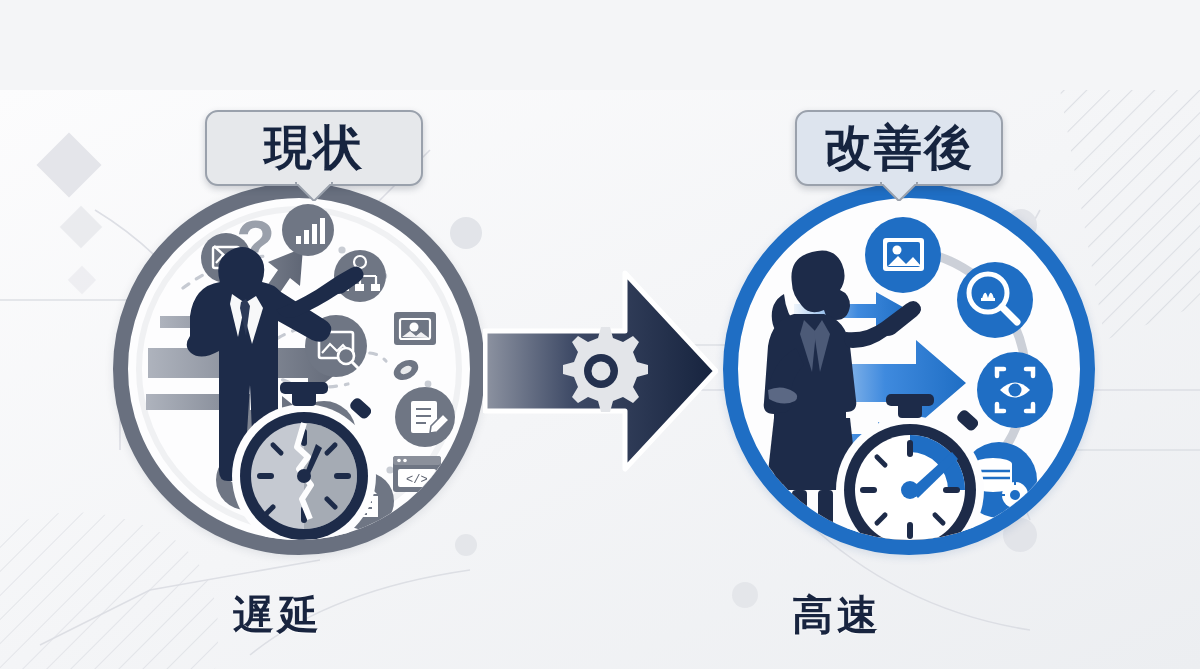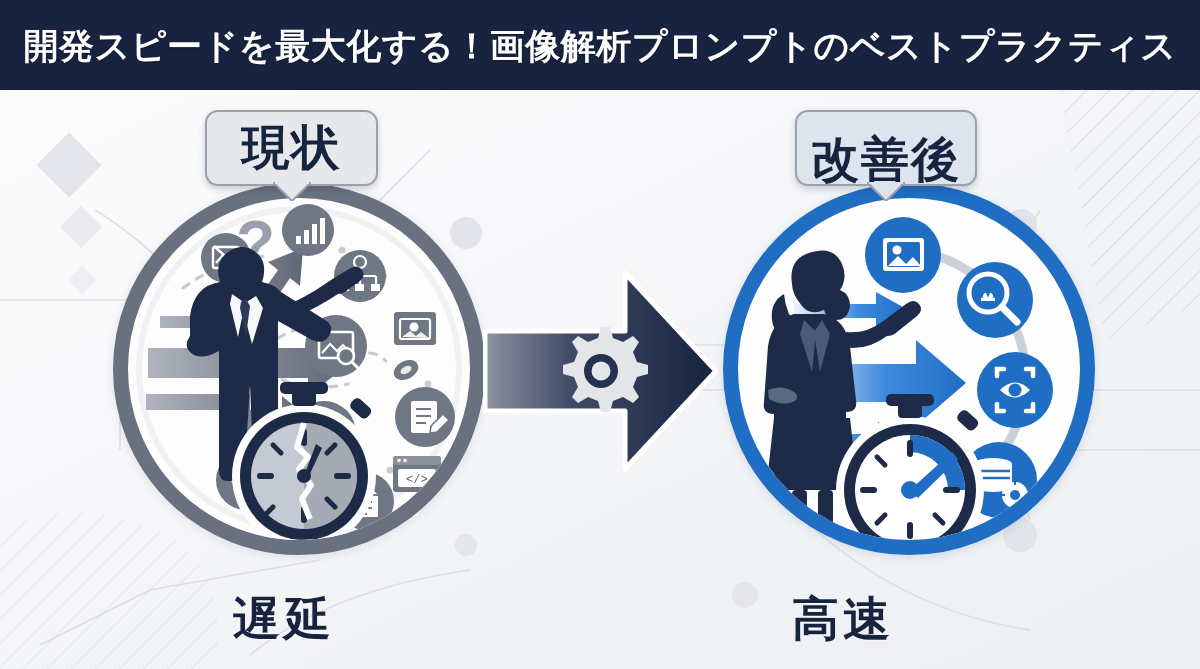--- a/index.html
+++ b/index.html
@@ -105,54 +105,51 @@
     letter-spacing: 2px;
     white-space: nowrap;
   }
   .bubble-tail {
     position: absolute;
     left: 50%;
     bottom: -17px;
     margin-left: -19px;
     width: 38px; height: 19px;
   }
-  #left-bubble  { left: 205px; top: 20px; width: 173px; height: 76px; background: #e6e8eb; }
-  #right-bubble { left: 795px; top: 20px; width: 182px; height: 76px; background: #dde4ee; align-items: flex-end; }
+  #left-bubble  { left: 205px; top: 20px; width: 218px; height: 76px; background: #e6e8eb; }
+  #right-bubble { left: 795px; top: 20px; width: 208px; height: 76px; background: #dde4ee; }
 
   
   #center-arrow {
     position: absolute;
     left: 483px; top: 175px;
     width: 235px; height: 212px;
     z-index: 30;
   }
 
   
   .bottom-label {
     position: absolute;
-    font-size: 47px;
+    font-size: 41px;
     font-weight: bold;
     color: #18243f;
     line-height: 1;
     letter-spacing: 4px;
     white-space: nowrap;
     text-shadow: 0 1px 1px rgba(255,255,255,.8);
     z-index: 35;
   }
   #label-delay { left: 233px; top: 505px; }
   #label-fast  { left: 792px; top: 505px; }
 </style>
 </head>
 <body>
 
 <div id="stage">
 
-  <div id="header-bar">
-    <div id="header-title">開発スピードを最大化する！画像解析プロンプトのベストプラクティス</div>
-  </div>
 
   <div id="canvas">
 
     <svg class="bg-layer" viewBox="0 0 1200 579">
       <defs>
         <pattern id="hatchTR" width="16" height="16" patternTransform="rotate(45)" patternUnits="userSpaceOnUse">
           <line x1="0" y1="0" x2="0" y2="16" stroke="#d8dbe1" stroke-width="2.2"></line>
         </pattern>
         <pattern id="hatchBL" width="17" height="17" patternTransform="rotate(45)" patternUnits="userSpaceOnUse">
           <line x1="0" y1="0" x2="0" y2="17" stroke="#dfe1e6" stroke-width="2"></line>

